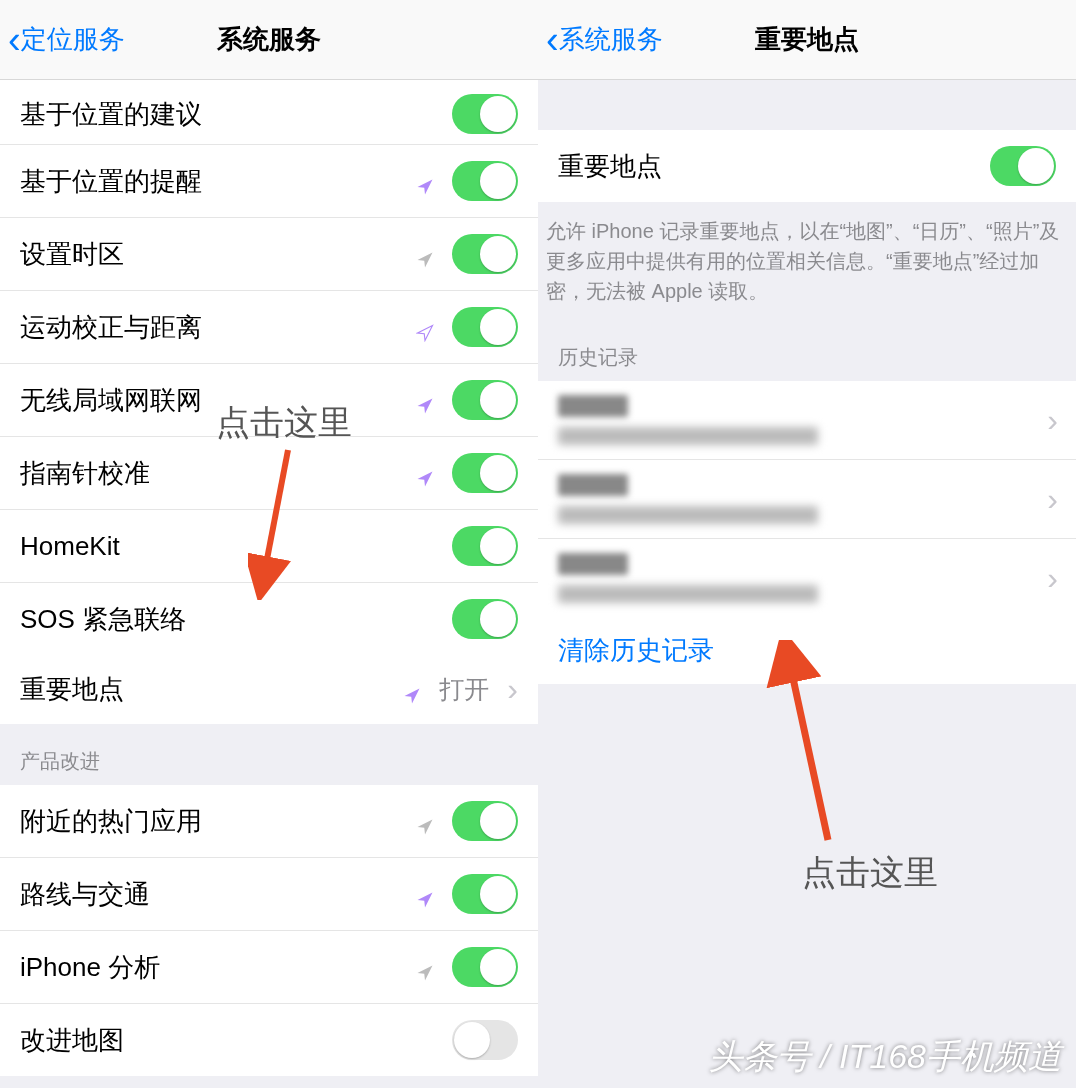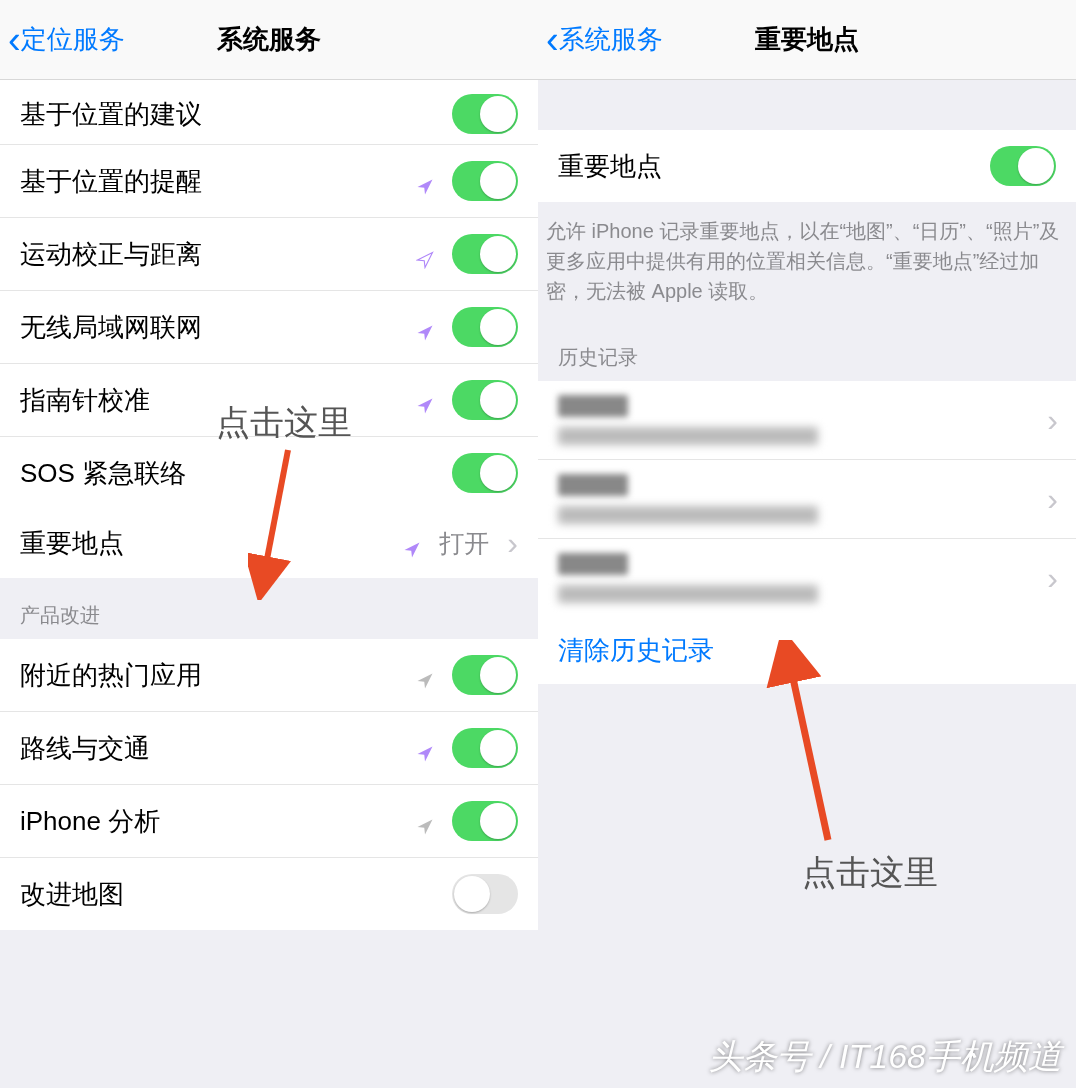--- a/index.html
+++ b/index.html
@@ -66,20 +66,31 @@
       <span class="right">
         <span class="loc-ico purple"><svg viewBox="0 0 24 24">
                 <path d="M2 12 L22 2 L12 22 L11 13 Z"></path>
               </svg></span>
         <span class="switch ">
               <span class="knob"></span>
             </span>
       </span>
         </div>
         <div class="row">
+          <span>设置时区</span>
+      <span class="right">
+        <span class="loc-ico gray"><svg viewBox="0 0 24 24">
+                <path d="M2 12 L22 2 L12 22 L11 13 Z"></path>
+              </svg></span>
+        <span class="switch ">
+              <span class="knob"></span>
+            </span>
+      </span>
+        </div>
+        <div class="row">
           <span>运动校正与距离</span>
       <span class="right">
         <span class="loc-ico outline"><svg viewBox="0 0 24 24">
                 <path d="M2 12 L22 2 L12 22 L11 13 Z"></path>
               </svg></span>
         <span class="switch ">
               <span class="knob"></span>
             </span>
       </span>
         </div>
@@ -93,20 +104,29 @@
               <span class="knob"></span>
             </span>
       </span>
         </div>
         <div class="row">
           <span>指南针校准</span>
       <span class="right">
         <span class="loc-ico purple"><svg viewBox="0 0 24 24">
                 <path d="M2 12 L22 2 L12 22 L11 13 Z"></path>
               </svg></span>
+        <span class="switch ">
+              <span class="knob"></span>
+            </span>
+      </span>
+        </div>
+        <div class="row">
+          <span>HomeKit</span>
+      <span class="right">
+
         <span class="switch ">
               <span class="knob"></span>
             </span>
       </span>
         </div>
         <div class="row">
           <span>SOS 紧急联络</span>
       <span class="right">
 
         <span class="switch ">

